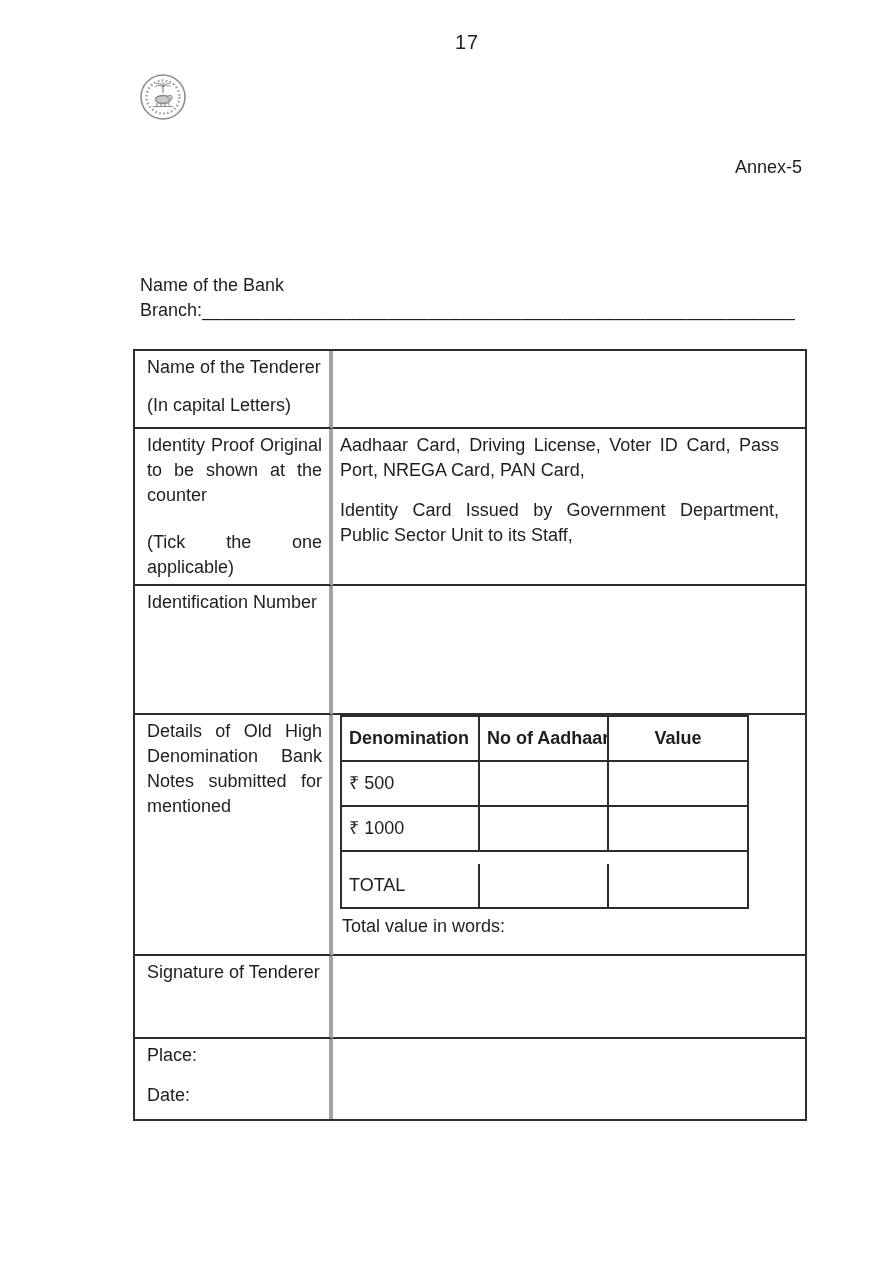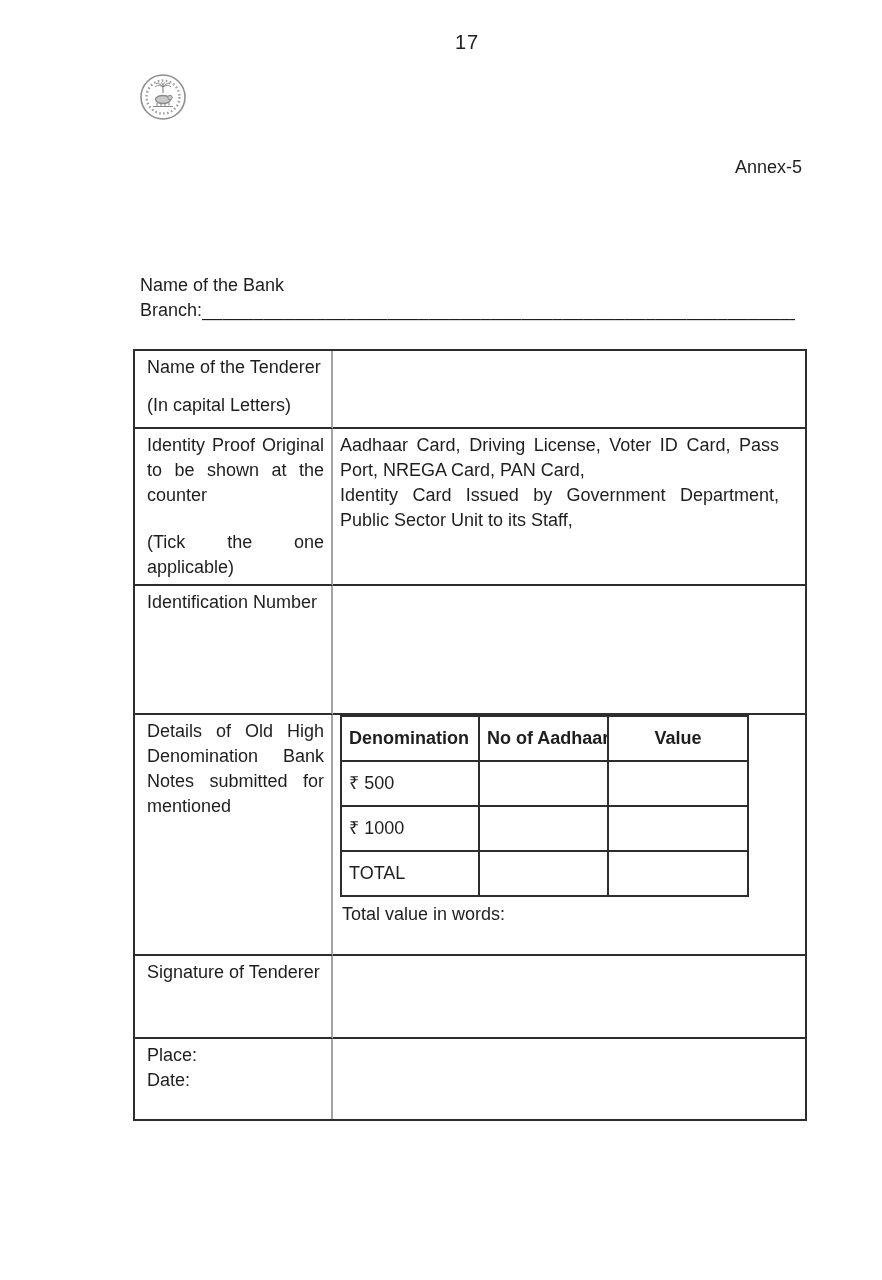--- a/index.html
+++ b/index.html
@@ -71,33 +71,33 @@
   .ftable {
     position: absolute;
     left: 133px;
     top: 349px;
     width: 674px;
     border: 2px solid #2d2d2d;
   }
   .frow { display: grid; grid-template-columns: 198px 1fr; }
   .fcell { padding: 4px 7px; line-height: 25px; }
   .fcell-l {
-    border-right: 2px solid #a3a3a3;
+    border-right: 4px solid #a3a3a3;
     text-align: justify;
     padding-left: 12px;
   }
   .frow:not(:last-child) .fcell { border-bottom: 2px solid #2d2d2d; }
   .row-1 .fcell { min-height: 78px; }
   .row-2 .fcell { min-height: 149px; }
   .row-3 .fcell { min-height: 129px; }
   .row-4 .fcell { min-height: 241px; }
   .row-5 .fcell { min-height: 83px; }
   .row-6 .fcell { min-height: 80px; }
   .sub-gap-13 { margin-top: 13px; }
-  .sub-gap-15 { }
+  .sub-gap-15 { margin-top: 15px; }
   .sub-gap-22 { margin-top: 22px; }
   .idproof-val {
     padding-right: 26px;
     text-align: justify;
   }
   .row-4 .fcell-r { padding: 0; }
   
   .dtable {
     width: 409px;
     margin-left: 7px;
@@ -108,21 +108,21 @@
     padding: 9px 7px;
     line-height: 25px;
     overflow: hidden;
     white-space: nowrap;
   }
   .dcell:not(:last-child) { border-right: 2px solid #2d2d2d; }
   .drow:not(:last-child) .dcell { border-bottom: 2px solid #2d2d2d; }
   .drow-h .dcell { min-height: 38px; font-weight: bold; }
   .drow-1 .dcell { min-height: 39px; }
   .drow-2 .dcell { min-height: 40px; }
-  .drow-3 .dcell { min-height: 36px; }
+  .drow-3 .dcell { min-height: 36px; margin-top: 12px; }
   .dcell-value-h { text-align: center; }
   .total-words { margin: 5px 0 0 9px; line-height: 25px; }
 </style>
 </head>
 <body>
 
 <div class="page">
 
   <div class="page-number">17</div>
 

